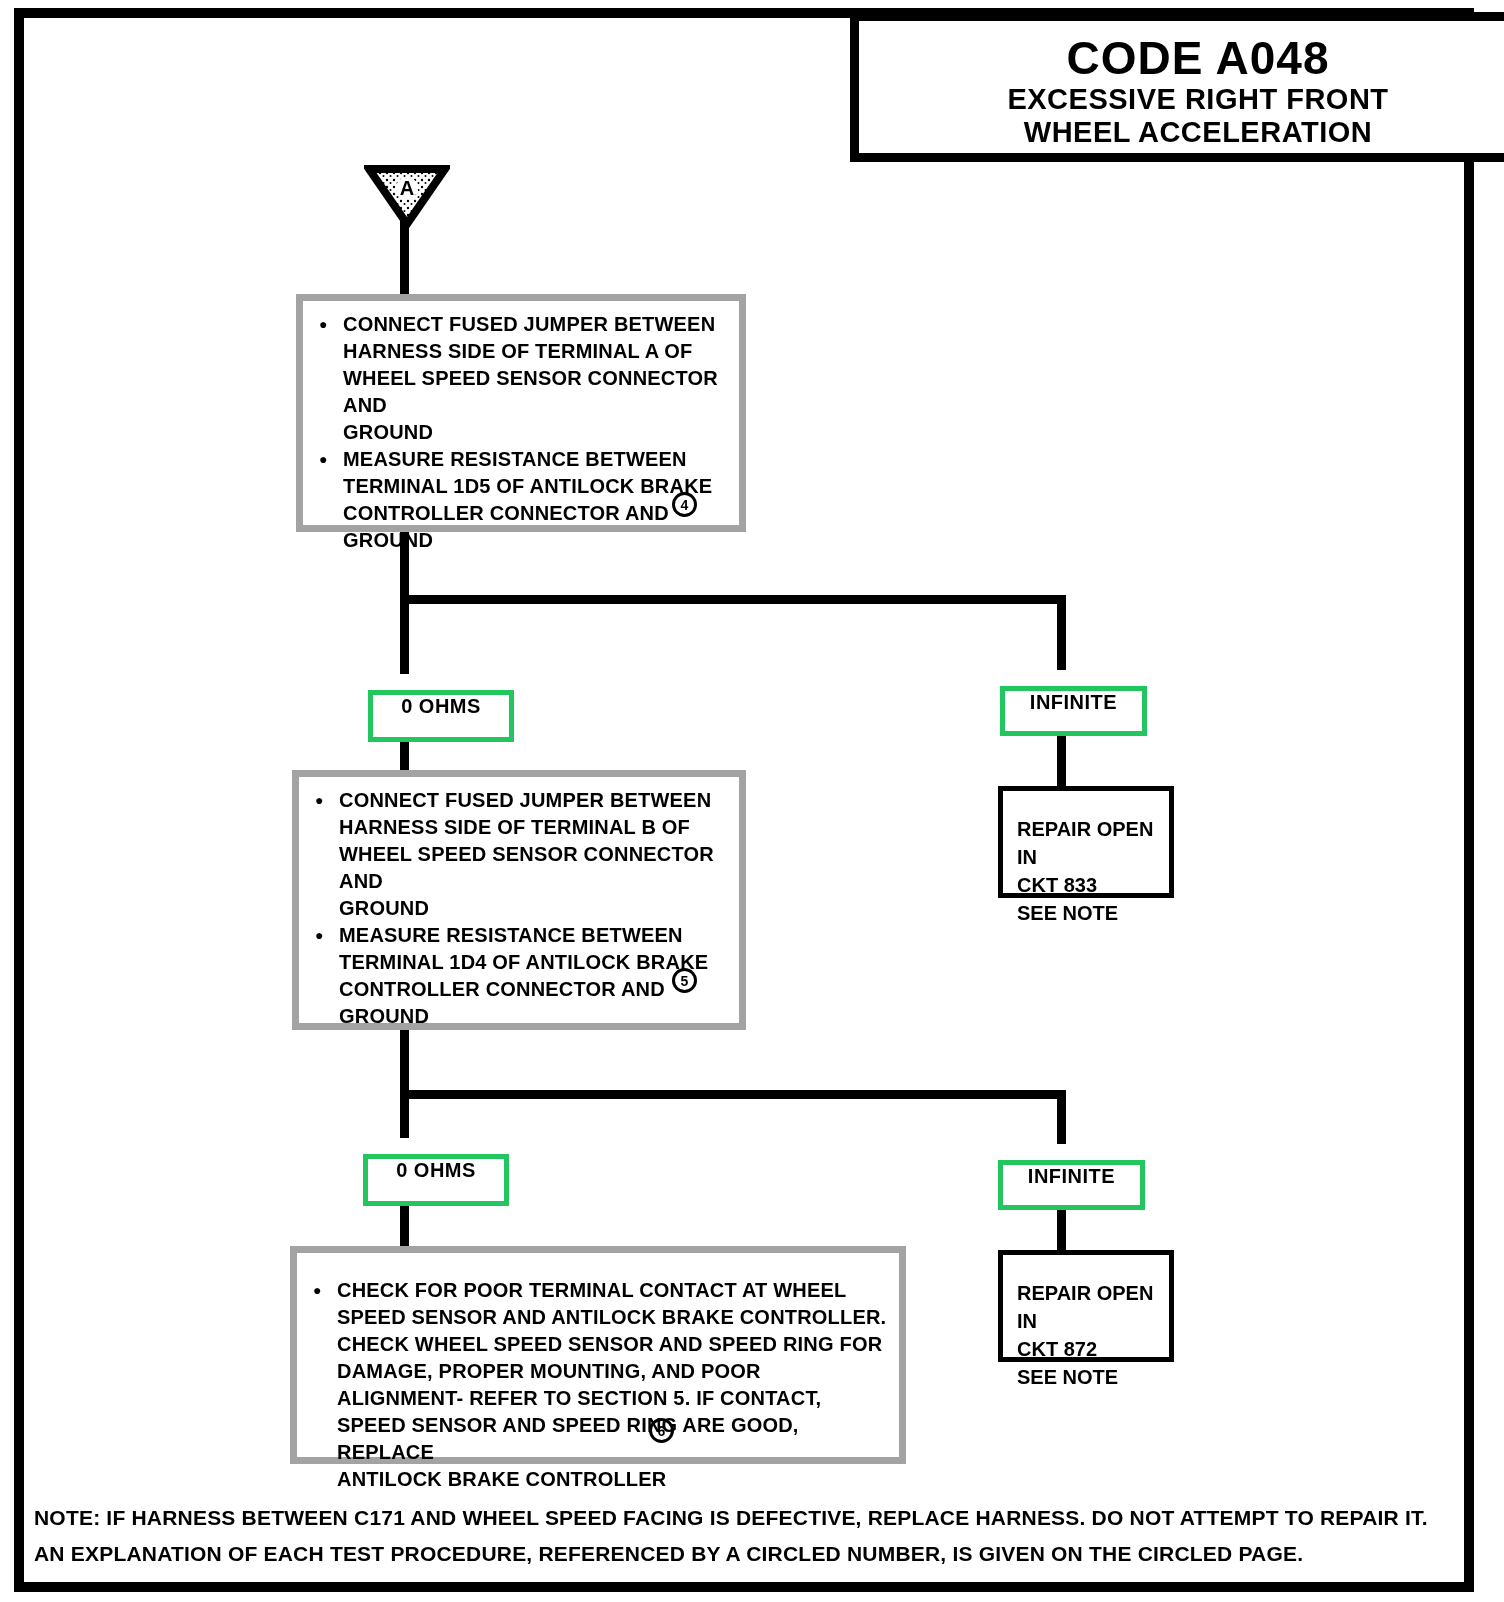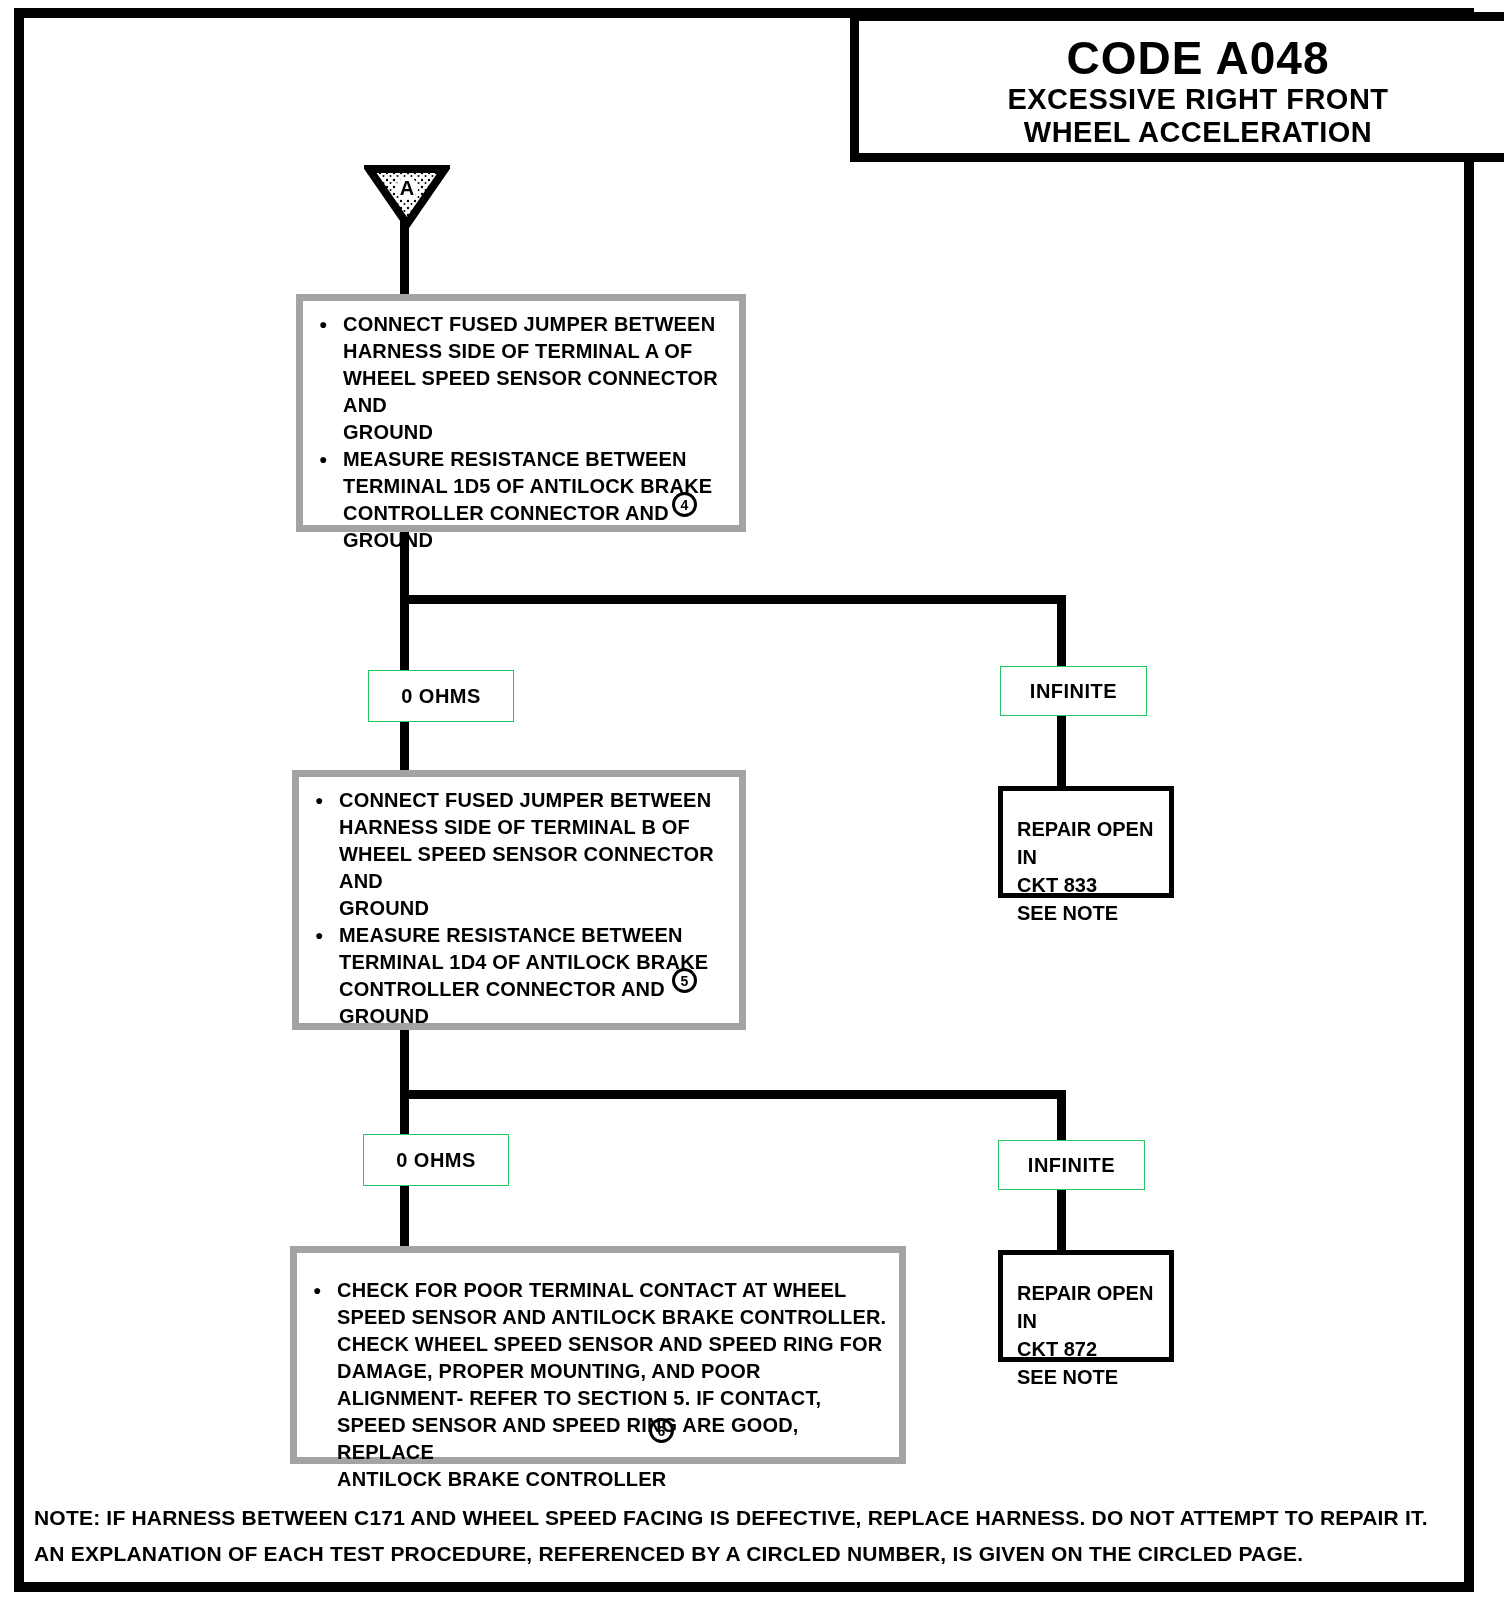--- a/index.html
+++ b/index.html
@@ -27,23 +27,23 @@
 
   .step-box {
     position:absolute; background:#fff; border:7px solid #a3a3a3; box-sizing:border-box;
     padding:10px 12px 0 16px; font-size:20px; line-height:27px; z-index:2;
     letter-spacing:0.2px;
   }
   .item { position:relative; padding-left:24px; white-space:pre-line; }
   .item::before { content:"\25CF"; position:absolute; left:0; top:0; font-size:14px; }
 
   .result-box {
-    position:absolute; background:#fff; border:1px solid #22c55e; box-sizing:border-box;
-    display:flex; align-items:center; justify-content:center;
-    font-size:20px; letter-spacing:0.5px; z-index:2;
+    position:absolute; background:#fff; border:5px solid #22c55e; box-sizing:border-box;
+    display:flex; justify-content:center;
+    font-size:20px; letter-spacing:0.5px; z-index:2;margin-top:20px;
   }
   .repair-box {
     position:absolute; background:#fff; border:5px solid #000; box-sizing:border-box;
     padding:24px 6px 0 14px; font-size:20px; line-height:28px; white-space:pre-line; z-index:2;
   }
   .ref-circle {
     position:absolute; width:25px; height:25px; border:3px solid #000; border-radius:50%;
     box-sizing:border-box; display:flex; align-items:center; justify-content:center;
     font-size:14px; line-height:1;
   }

